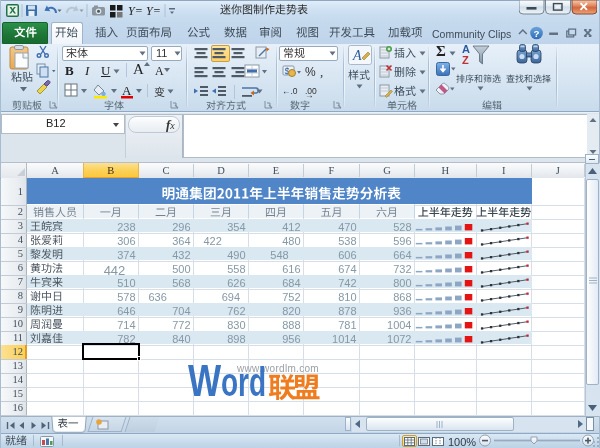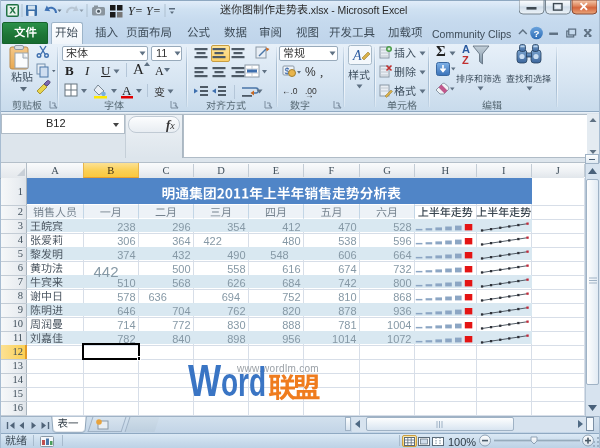--- a/index.html
+++ b/index.html
@@ -492,21 +492,21 @@
     <div class="lt ab" style="left:203.5px;top:235.2px;width:42px;text-align:left;font-size:11px;color:#8699a6">422</div>
     <div class="lt ab" style="left:258.5px;top:235.2px;width:42px;text-align:right;font-size:11px;color:#8699a6">480</div>
     <div class="lt ab" style="left:314.5px;top:235.2px;width:42px;text-align:right;font-size:11px;color:#8699a6">538</div>
     <div class="lt ab" style="left:369.5px;top:235.2px;width:42px;text-align:right;font-size:11px;color:#8699a6">596</div>
     <div class="lt ab" style="left:93.5px;top:249.2px;width:42px;text-align:right;font-size:11px;color:#8699a6">374</div>
     <div class="lt ab" style="left:148.5px;top:249.2px;width:42px;text-align:right;font-size:11px;color:#8699a6">432</div>
     <div class="lt ab" style="left:203.5px;top:249.2px;width:42px;text-align:right;font-size:11px;color:#8699a6">490</div>
     <div class="lt ab" style="left:258.5px;top:249.2px;width:42px;text-align:center;font-size:11px;color:#8699a6">548</div>
     <div class="lt ab" style="left:314.5px;top:249.2px;width:42px;text-align:right;font-size:11px;color:#8699a6">606</div>
     <div class="lt ab" style="left:369.5px;top:249.2px;width:42px;text-align:right;font-size:11px;color:#8699a6">664</div>
-    <div class="lt ab" style="left:93.5px;top:263.2px;width:42px;text-align:left;font-size:15px;color:#8699a6">442</div>
+    <div class="lt ab" style="left:93.5px;top:263.2px;width:42px;text-align:center;font-size:13px;color:#8699a6">442</div>
     <div class="lt ab" style="left:148.5px;top:263.2px;width:42px;text-align:right;font-size:11px;color:#8699a6">500</div>
     <div class="lt ab" style="left:203.5px;top:263.2px;width:42px;text-align:right;font-size:11px;color:#8699a6">558</div>
     <div class="lt ab" style="left:258.5px;top:263.2px;width:42px;text-align:right;font-size:11px;color:#8699a6">616</div>
     <div class="lt ab" style="left:314.5px;top:263.2px;width:42px;text-align:right;font-size:11px;color:#8699a6">674</div>
     <div class="lt ab" style="left:369.5px;top:263.2px;width:42px;text-align:right;font-size:11px;color:#8699a6">732</div>
     <div class="lt ab" style="left:93.5px;top:277.2px;width:42px;text-align:right;font-size:11px;color:#8699a6">510</div>
     <div class="lt ab" style="left:148.5px;top:277.2px;width:42px;text-align:right;font-size:11px;color:#8699a6">568</div>
     <div class="lt ab" style="left:203.5px;top:277.2px;width:42px;text-align:right;font-size:11px;color:#8699a6">626</div>
     <div class="lt ab" style="left:258.5px;top:277.2px;width:42px;text-align:right;font-size:11px;color:#8699a6">684</div>
     <div class="lt ab" style="left:314.5px;top:277.2px;width:42px;text-align:right;font-size:11px;color:#8699a6">742</div>
@@ -780,21 +780,20 @@
     <svg class="ab" style="left:591px;top:437px" width="9" height="11">
       <g fill="#9fb2c4">
         <rect x="6" y="0" width="2" height="2"></rect>
         <rect x="6" y="4" width="2" height="2"></rect>
         <rect x="6" y="8" width="2" height="2"></rect>
         <rect x="2" y="4" width="2" height="2"></rect>
         <rect x="2" y="8" width="2" height="2"></rect>
       </g>
     </svg>
     <div class="lt ab" style="left:220px;top:3.5px;font-size:11px;color:#2b2b2b"><span id="ttl-cjk" style="visibility:hidden">迷你图制作走势表</span></div>
-    <div class="lt ab" style="left:308px;top:4px;font-size:10.5px;letter-spacing:-.1px;color:#2b2b2b">.xlsx - Microsoft Excel</div>
     <div class="lt ab" style="left:432px;top:27.5px;font-size:10.5px;color:#3e4c59">Community Clips</div>
     <svg class="ab" style="left:0;top:0;pointer-events:none" width="600" height="448" viewBox="0 0 600 448">
       <defs>
         <path id="g0" d="M629 -840H706V-328H629ZM673 -639H960V-566H673ZM501 -38H891V33H501ZM461 -360H929V76H854V-289H534V80H461ZM223 -840H295V79H223ZM46 -496H459V-425H46ZM221 -461 271 -440Q255 -389 233 -334Q210 -279 182 -225Q155 -172 126 -125Q96 -79 67 -46Q63 -58 56 -71Q49 -83 42 -96Q34 -109 27 -118Q64 -157 102 -215Q140 -272 171 -337Q203 -402 221 -461ZM290 -375Q301 -366 324 -343Q347 -320 373 -294Q399 -267 420 -244Q442 -221 450 -211L406 -151Q396 -168 377 -194Q357 -221 334 -250Q311 -279 290 -303Q269 -328 256 -343ZM55 -754 112 -770Q135 -719 152 -660Q170 -601 175 -557L114 -541Q111 -570 102 -607Q94 -644 82 -682Q69 -721 55 -754ZM397 -779 469 -761Q455 -723 439 -682Q424 -641 408 -604Q393 -566 379 -538L326 -554Q339 -584 353 -623Q367 -663 378 -704Q390 -746 397 -779Z"></path>
         <path id="g1" d="M645 -840H715V-328H645ZM681 -640H960V-569H681ZM520 -38H893V32H520ZM484 -360H928V76H859V-290H551V80H484ZM223 -652H289V-373Q289 -318 282 -257Q275 -196 255 -134Q234 -73 193 -17Q152 38 82 81Q75 70 62 55Q48 40 37 32Q103 -6 140 -56Q178 -105 195 -161Q213 -216 218 -271Q223 -325 223 -373ZM268 -127 322 -160Q342 -133 363 -100Q384 -68 403 -38Q422 -9 433 14L375 53Q365 29 347 -2Q330 -33 309 -66Q288 -99 268 -127ZM86 -785H430V-179H364V-717H148V-177H86Z"></path>
         <path id="g2" d="M64 -739H938V-680H64ZM84 -228H827V-166H84ZM596 -617H661V-359H596ZM418 -628H482V-332Q482 -310 476 -299Q471 -288 455 -281Q439 -274 414 -273Q389 -272 354 -272Q352 -283 346 -296Q341 -310 335 -320Q360 -319 380 -319Q399 -319 406 -320Q418 -320 418 -332ZM788 -643H855V-333Q855 -307 849 -295Q842 -283 823 -275Q805 -269 776 -268Q747 -267 705 -267Q702 -279 696 -294Q690 -308 684 -320Q716 -319 740 -319Q765 -319 774 -320Q783 -320 785 -323Q788 -326 788 -334ZM236 -827 305 -844Q323 -823 340 -797Q357 -771 366 -751L296 -732Q287 -751 271 -779Q254 -806 236 -827ZM686 -843 760 -826Q740 -794 718 -764Q695 -734 676 -711L613 -728Q631 -752 652 -785Q673 -817 686 -843ZM136 -628H438V-578H200V-272H136ZM803 -228H878Q878 -228 877 -217Q876 -205 875 -197Q867 -120 858 -70Q850 -21 839 7Q828 35 814 49Q799 62 783 68Q766 73 742 74Q720 76 679 75Q639 74 593 71Q592 57 586 38Q580 20 570 6Q616 11 657 11Q698 12 713 12Q730 12 739 11Q748 9 754 4Q770 -9 781 -60Q793 -110 803 -218ZM420 -206H496Q484 -145 458 -98Q433 -50 387 -16Q341 19 268 43Q195 68 86 83Q83 73 77 62Q71 50 64 38Q57 27 50 20Q151 8 218 -11Q285 -30 326 -57Q366 -85 388 -122Q410 -159 420 -206ZM169 -520H445V-474H169ZM166 -414H442V-368H166Z"></path>
         <path id="g3" d="M58 -647H387V-577H58ZM197 -840H267V79H197ZM197 -602 236 -585Q225 -524 207 -459Q190 -394 168 -332Q146 -269 121 -216Q96 -162 71 -125Q67 -135 60 -148Q54 -162 46 -175Q39 -188 32 -197Q58 -229 83 -276Q107 -323 129 -378Q151 -433 169 -491Q186 -548 197 -602ZM263 -551Q271 -541 289 -515Q306 -490 326 -459Q345 -429 362 -404Q379 -378 385 -366L339 -309Q332 -327 318 -357Q303 -387 287 -419Q270 -451 255 -478Q240 -506 230 -522ZM428 -746H501V-501Q501 -438 496 -363Q491 -287 478 -208Q464 -129 438 -54Q411 20 368 82Q361 76 350 67Q338 59 327 51Q315 44 306 40Q348 -19 372 -89Q397 -158 409 -231Q421 -303 424 -373Q428 -443 428 -502ZM463 -544H864V-476H463ZM838 -544H851L864 -547L911 -533Q883 -370 822 -250Q762 -130 676 -49Q591 32 486 80Q481 71 473 59Q465 48 457 37Q448 26 440 19Q536 -21 617 -96Q698 -171 756 -280Q813 -389 838 -530ZM592 -501Q620 -382 670 -278Q719 -175 793 -98Q867 -22 967 18Q958 25 949 36Q939 48 930 60Q921 71 915 82Q812 35 736 -48Q661 -132 610 -244Q560 -355 528 -488ZM879 -821 929 -761Q885 -743 827 -730Q769 -716 705 -707Q640 -697 575 -691Q509 -685 449 -682Q447 -695 441 -714Q435 -733 428 -746Q487 -749 550 -756Q613 -762 675 -771Q736 -781 788 -793Q841 -805 879 -821Z"></path>
         <path id="g4" d="M75 -441H924V-368H75ZM461 -603H538V80H461ZM421 -409 486 -384Q442 -298 378 -218Q314 -137 239 -72Q165 -6 89 36Q83 27 73 15Q64 4 54 -7Q43 -18 34 -26Q90 -54 146 -95Q202 -136 253 -188Q304 -239 347 -295Q390 -351 421 -409ZM573 -404Q605 -349 649 -295Q693 -241 746 -192Q798 -143 854 -103Q911 -64 967 -37Q958 -30 947 -18Q936 -6 927 6Q917 18 910 29Q854 -2 798 -46Q742 -91 689 -144Q636 -198 590 -257Q545 -316 511 -378ZM81 -725H921V-514H842V-653H157V-514H81ZM432 -822 506 -843Q525 -812 544 -773Q563 -734 571 -707L492 -683Q485 -710 468 -750Q450 -789 432 -822Z"></path>
         <path id="g5" d="M251 -836 321 -816Q293 -731 254 -649Q215 -566 169 -493Q124 -420 74 -363Q71 -372 63 -386Q55 -400 46 -414Q38 -429 30 -437Q75 -486 116 -551Q157 -615 191 -688Q226 -761 251 -836ZM160 -579 230 -650 232 -649V78H160ZM581 -837H654V74H581ZM298 -638H954V-566H298ZM416 -175H815V-106H416ZM690 -601Q719 -512 763 -424Q807 -337 861 -263Q915 -190 973 -143Q960 -133 943 -116Q927 -99 916 -84Q858 -138 804 -217Q751 -297 707 -392Q663 -486 633 -584ZM549 -605 605 -589Q574 -488 529 -392Q483 -297 428 -216Q373 -136 313 -81Q307 -90 298 -101Q288 -112 278 -122Q268 -132 259 -138Q318 -185 373 -260Q428 -335 474 -425Q520 -514 549 -605Z"></path>
         <path id="g6" d="M347 -700H422V-367H347ZM70 -738H930V-671H70ZM223 -629 290 -611Q265 -551 226 -494Q187 -437 147 -397Q140 -403 130 -411Q119 -419 108 -426Q96 -434 88 -438Q130 -474 165 -525Q201 -576 223 -629ZM691 -591 747 -623Q780 -595 813 -561Q846 -527 874 -494Q903 -461 920 -435L861 -396Q843 -423 815 -458Q787 -493 754 -528Q722 -562 691 -591ZM432 -831 504 -849Q522 -823 540 -791Q559 -759 568 -735L493 -714Q484 -738 467 -771Q449 -804 432 -831ZM576 -707H651V-368H576ZM269 -310Q328 -218 430 -151Q531 -84 665 -42Q799 -1 956 16Q948 24 940 36Q932 48 924 60Q917 72 913 82Q754 61 619 15Q484 -31 379 -105Q274 -179 206 -282ZM133 -339H762V-272H133ZM746 -339H762L775 -342L823 -309Q773 -222 695 -157Q618 -91 521 -44Q424 2 313 33Q203 64 89 82Q86 73 80 60Q73 48 66 36Q58 24 52 16Q164 1 270 -26Q377 -53 469 -95Q561 -136 632 -194Q704 -251 746 -327Z"></path>

